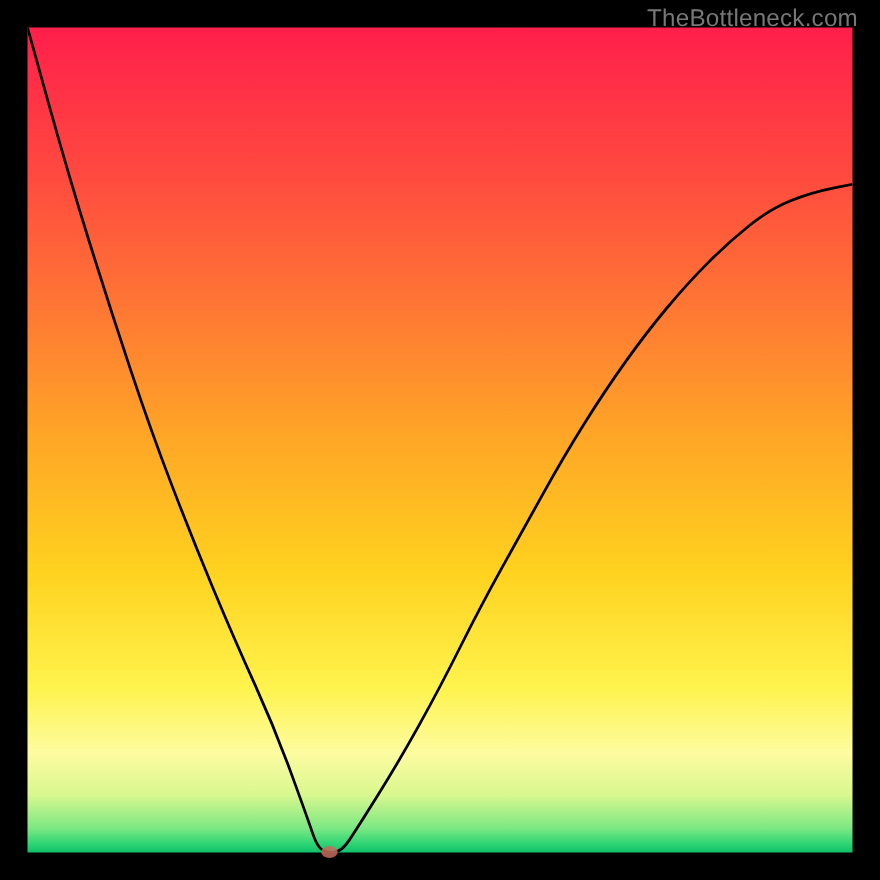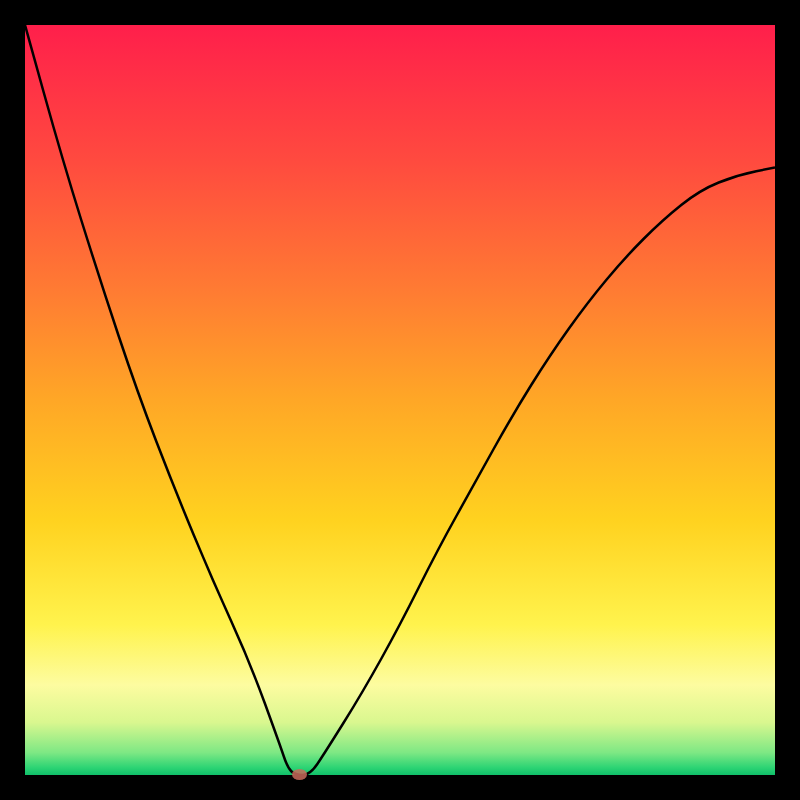--- a/index.html
+++ b/index.html
@@ -66,20 +66,21 @@
     background: #c76a5a;
     opacity: 0.85;
     z-index: 4;
   }
 </style>
 </head>
 <body>
 
 <div class="frame">
 
+  <div class="watermark">TheBottleneck.com</div>
 
   <div class="plot-area"></div>
 
   <svg class="curve" viewBox="0 0 750 750" preserveAspectRatio="none">
     <path id="curve-path" d="M 0 0 Q 0 0 18.75 67.5 Q 37.5 135 56.25 195 Q 75 255 93.75 311.25 Q 112.5 367.5 131.25 416.25 Q 150 465 168.75 510 Q 187.5 555 206.25 596.25 Q 225 637.5 240 678.75 Q 255.00000000000003 720 258.75 731.25 Q 262.5 742.5 266.25 746.25 Q 270 750 277.5 750 Q 285 750 292.5 738.75 Q 300 727.5 318.75 697.5 Q 337.5 667.5 356.25 633.75 Q 375 600 393.75 562.5 Q 412.50000000000006 525 431.25 491.25 Q 450 457.5 468.75 423.75 Q 487.5 390 506.25 360 Q 525 329.99999999999994 543.75 303.75 Q 562.5 277.5 581.25 255 Q 600 232.5 618.75 213.75 Q 637.5 195 656.25 180 Q 675 165 693.75 157.5 Q 712.5 150 731.25 146.25 T 750 142.5 " fill="none" stroke="#000" stroke-width="2.5"></path>
   </svg>
 
   <div id="marker-dot" class="dot" style="left: 291.75px; top: 769px;"></div>
 </div>
 

